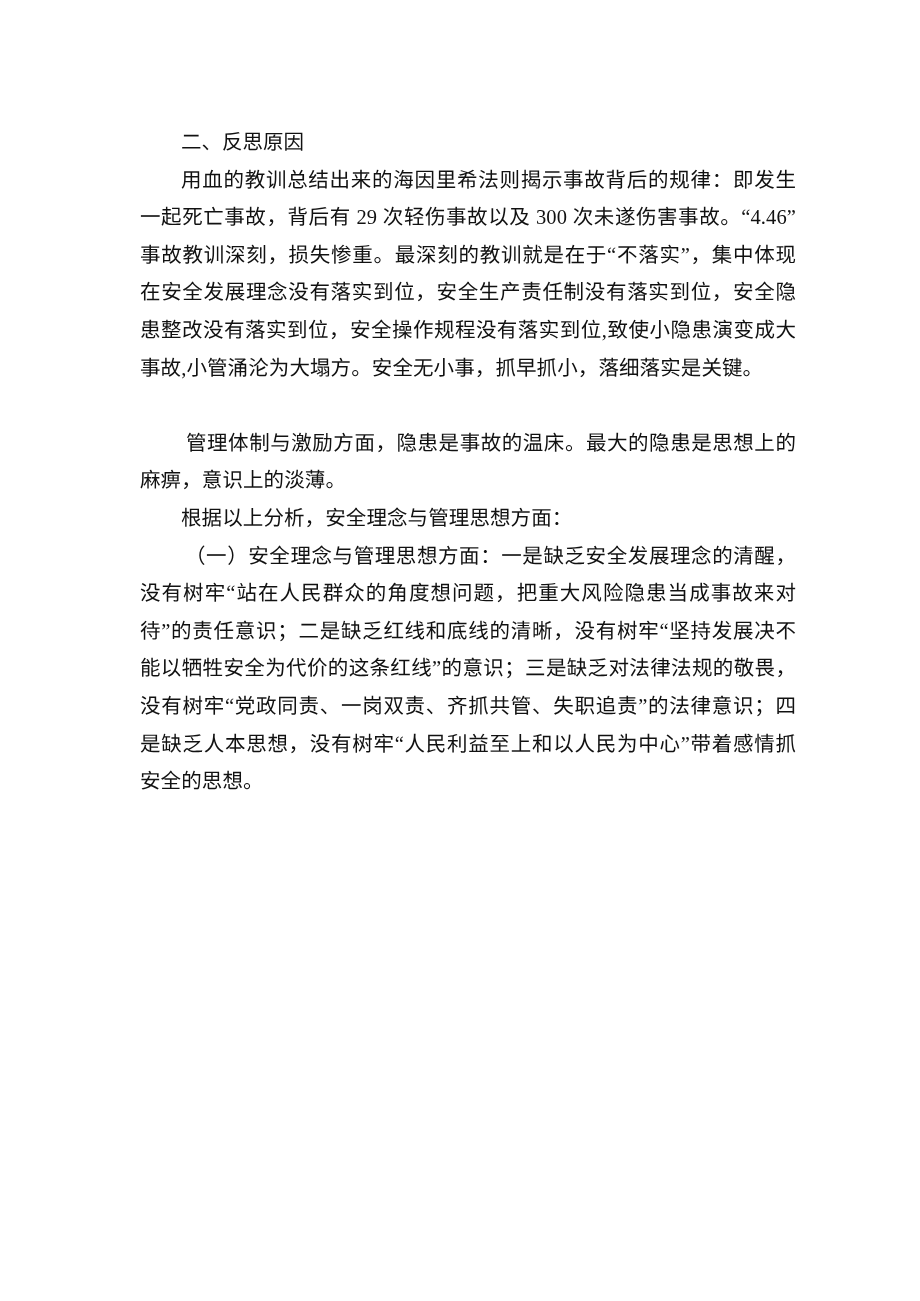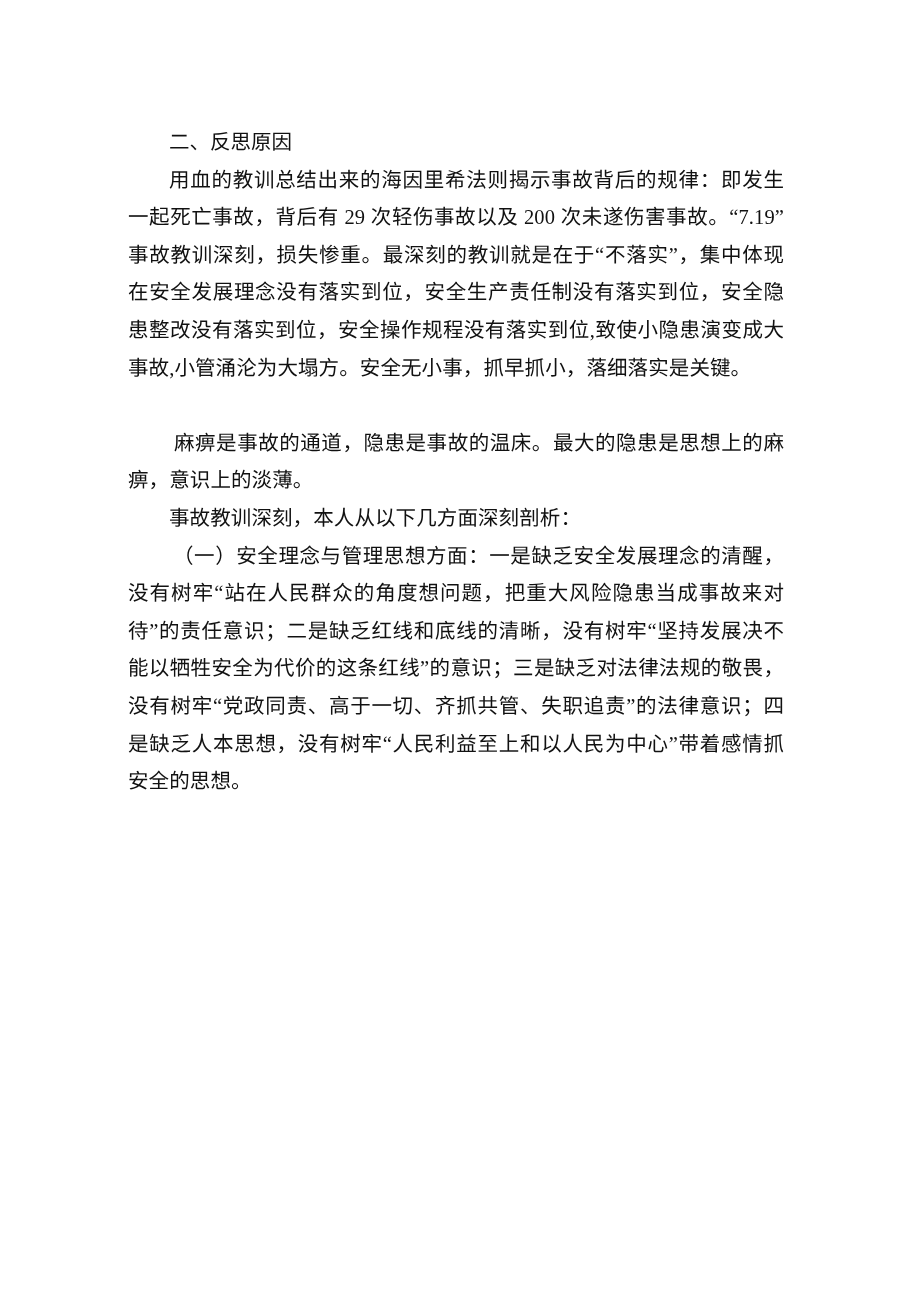--- a/index.html
+++ b/index.html
@@ -19,21 +19,21 @@
   .page {
     position: relative;
     width: 920px;
     height: 1301px;
     background: #ffffff;
     box-sizing: border-box;
   }
 
   .doc-body {
     position: absolute;
-    left: 128px;
+    left: 140px;
     top: 124px;
     width: 656px;
   }
 
   .para {
     margin: 0;
     font-size: 20.5px;
     line-height: 37.6px;
     text-align: justify;
     text-align-last: left;
@@ -76,27 +76,27 @@
 </style>
 </head>
 <body>
 
 <div class="page">
 
   <div class="doc-body">
 
     <p class="heading">二、反思原因</p>
 
-    <p class="para indent-2">用血的教训总结出来的海因里希法则揭示事故背后的规律：即发生一起死亡事故，背后有 29 次轻伤事故以及 200 次未遂伤害事故。“7.19”事故教训深刻，损失惨重。最深刻的教训就是在于“不落实”，集中体现在安全发展理念没有落实到位，安全生产责任制没有落实到位，安全隐患整改没有落实到位，安全操作规程没有落实到位,致使小隐患演变成大事故,小管涌沦为大塌方。安全无小事，抓早抓小，落细落实是关键。</p>
+    <p class="para indent-2">用血的教训总结出来的海因里希法则揭示事故背后的规律：即发生一起死亡事故，背后有 29 次轻伤事故以及 300 次未遂伤害事故。“4.46”事故教训深刻，损失惨重。最深刻的教训就是在于“不落实”，集中体现在安全发展理念没有落实到位，安全生产责任制没有落实到位，安全隐患整改没有落实到位，安全操作规程没有落实到位,致使小隐患演变成大事故,小管涌沦为大塌方。安全无小事，抓早抓小，落细落实是关键。</p>
 
     <div class="blank-line"></div>
 
-    <p class="para indent-2p">麻痹是事故的通道，隐患是事故的温床。最大的隐患是思想上的麻痹，意识上的淡薄。</p>
+    <p class="para indent-2p">管理体制与激励方面，隐患是事故的温床。最大的隐患是思想上的麻痹，意识上的淡薄。</p>
 
-    <p class="para indent-2">事故教训深刻，本人从以下几方面深刻剖析：</p>
+    <p class="para indent-2">根据以上分析，安全理念与管理思想方面：</p>
 
-    <p class="para indent-sec">（一）安全理念与管理思想方面：一是缺乏安全发展理念的清醒，没有树牢“站在人民群众的角度想问题，把重大风险隐患当成事故来对待”的责任意识；二是缺乏红线和底线的清晰，没有树牢“坚持发展决不能以牺牲安全为代价的这条红线”的意识；三是缺乏对法律法规的敬畏，没有树牢“党政同责、高于一切、齐抓共管、失职追责”的法律意识；四是缺乏人本思想，没有树牢“人民利益至上和以人民为中心”带着感情抓安全的思想。</p>
+    <p class="para indent-sec">（一）安全理念与管理思想方面：一是缺乏安全发展理念的清醒，没有树牢“站在人民群众的角度想问题，把重大风险隐患当成事故来对待”的责任意识；二是缺乏红线和底线的清晰，没有树牢“坚持发展决不能以牺牲安全为代价的这条红线”的意识；三是缺乏对法律法规的敬畏，没有树牢“党政同责、一岗双责、齐抓共管、失职追责”的法律意识；四是缺乏人本思想，没有树牢“人民利益至上和以人民为中心”带着感情抓安全的思想。</p>
 
 
 
   </div>
 
 </div>
 
 </body></html>

